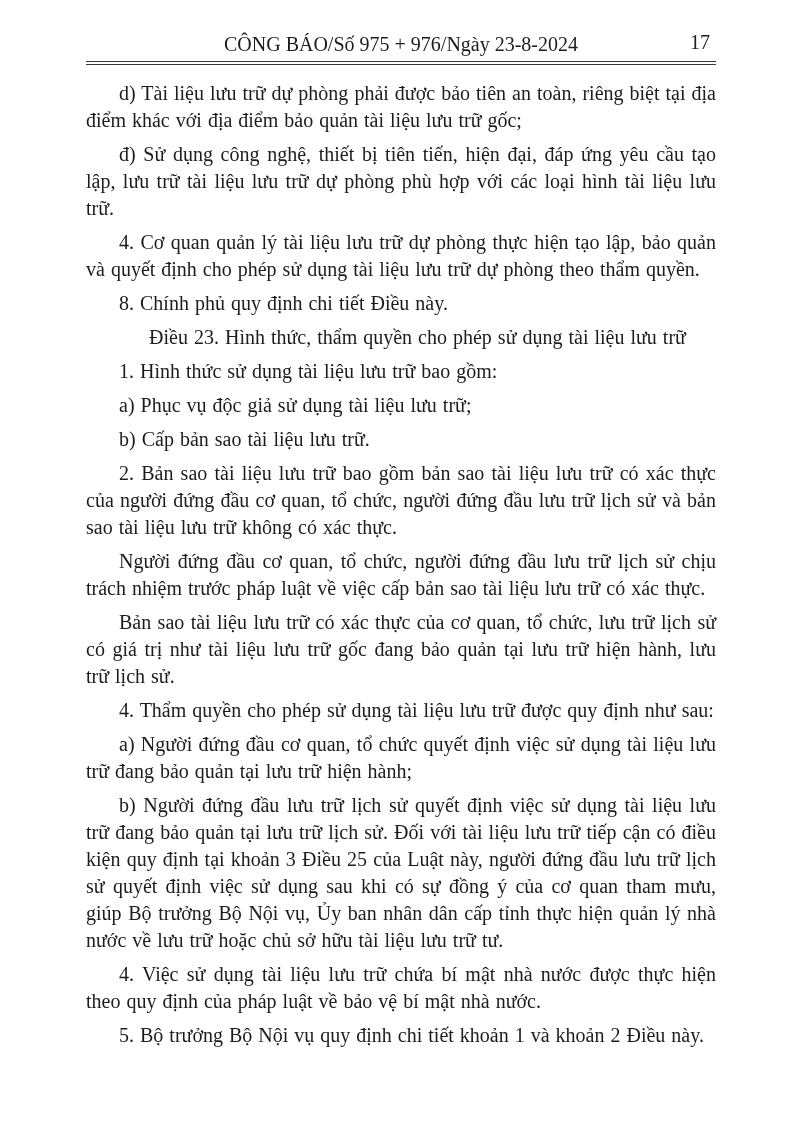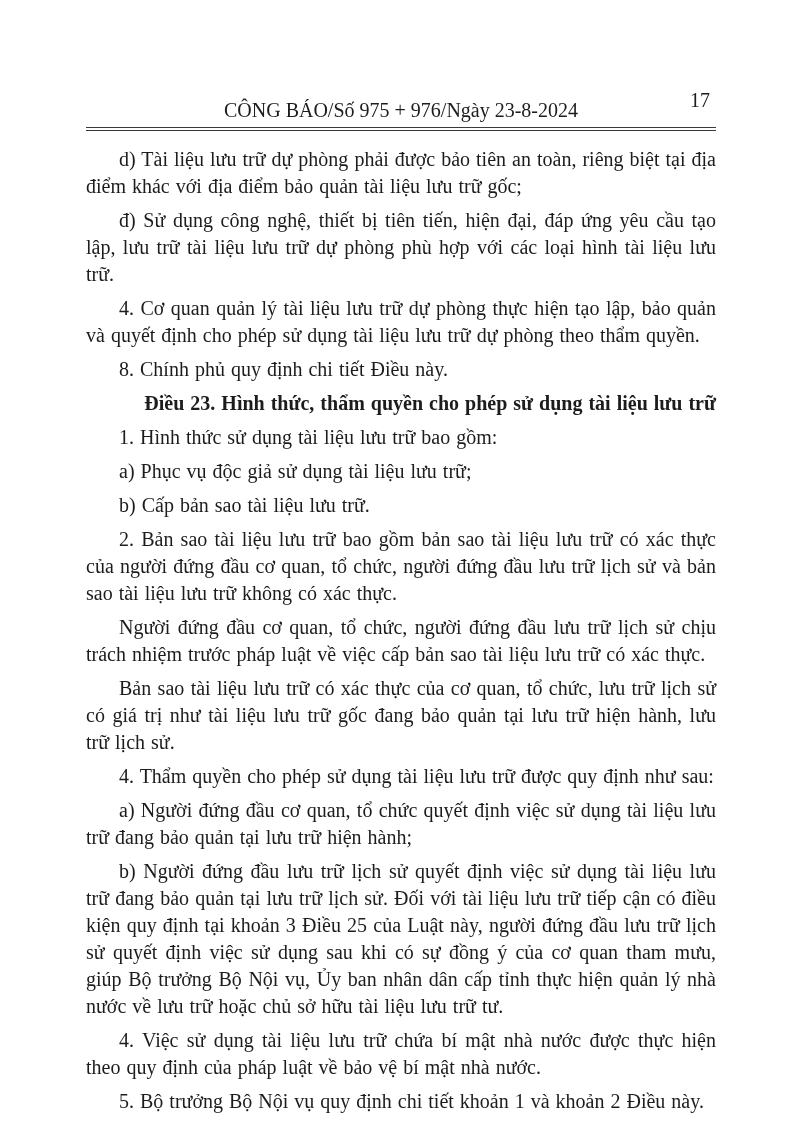--- a/index.html
+++ b/index.html
@@ -17,35 +17,35 @@
     overflow: hidden;
     box-sizing: border-box;
   }
   .content {
     position: relative;
     margin-left: 86px;
     width: 630px;
   }
   .running-header {
     position: relative;
-    padding-top: 98px;
+    padding-top: 32px;
     height: 26px;
   }
   .header-title {
     display: block;
     text-align: center;
     font-size: 20px;
     line-height: 24px;
     letter-spacing: 0px;
     white-space: nowrap;
   }
   .header-pagenum {
     position: absolute;
     right: 6px;
-    bottom: 12px;
+    bottom: 4px;
     font-size: 20px;
     line-height: 24px;
     margin-left: 45px;
   }
   .header-rule {
     margin-top: 3px;
     height: 2px;
     border-top: 1.5px solid #3a3a3a;
     border-bottom: 1.5px solid #3a3a3a;
   }
@@ -54,22 +54,22 @@
   }
   .doc-body p {
     margin: 0 0 7px 0;
     font-size: 20px;
     line-height: 27px;
     text-align: justify;
     text-indent: 33px;
     word-spacing: 1px;
   }
   .doc-body p.heading {
-    font-weight: bold;
-    text-align: right;
+    font-weight: normal;
+    text-align: center;
   }
 </style>
 </head>
 <body>
 
 <div class="page">
   <div class="content">
 
     <header class="running-header">
       <span class="header-title">CÔNG BÁO/Số 975 + 976/Ngày 23-8-2024</span>

